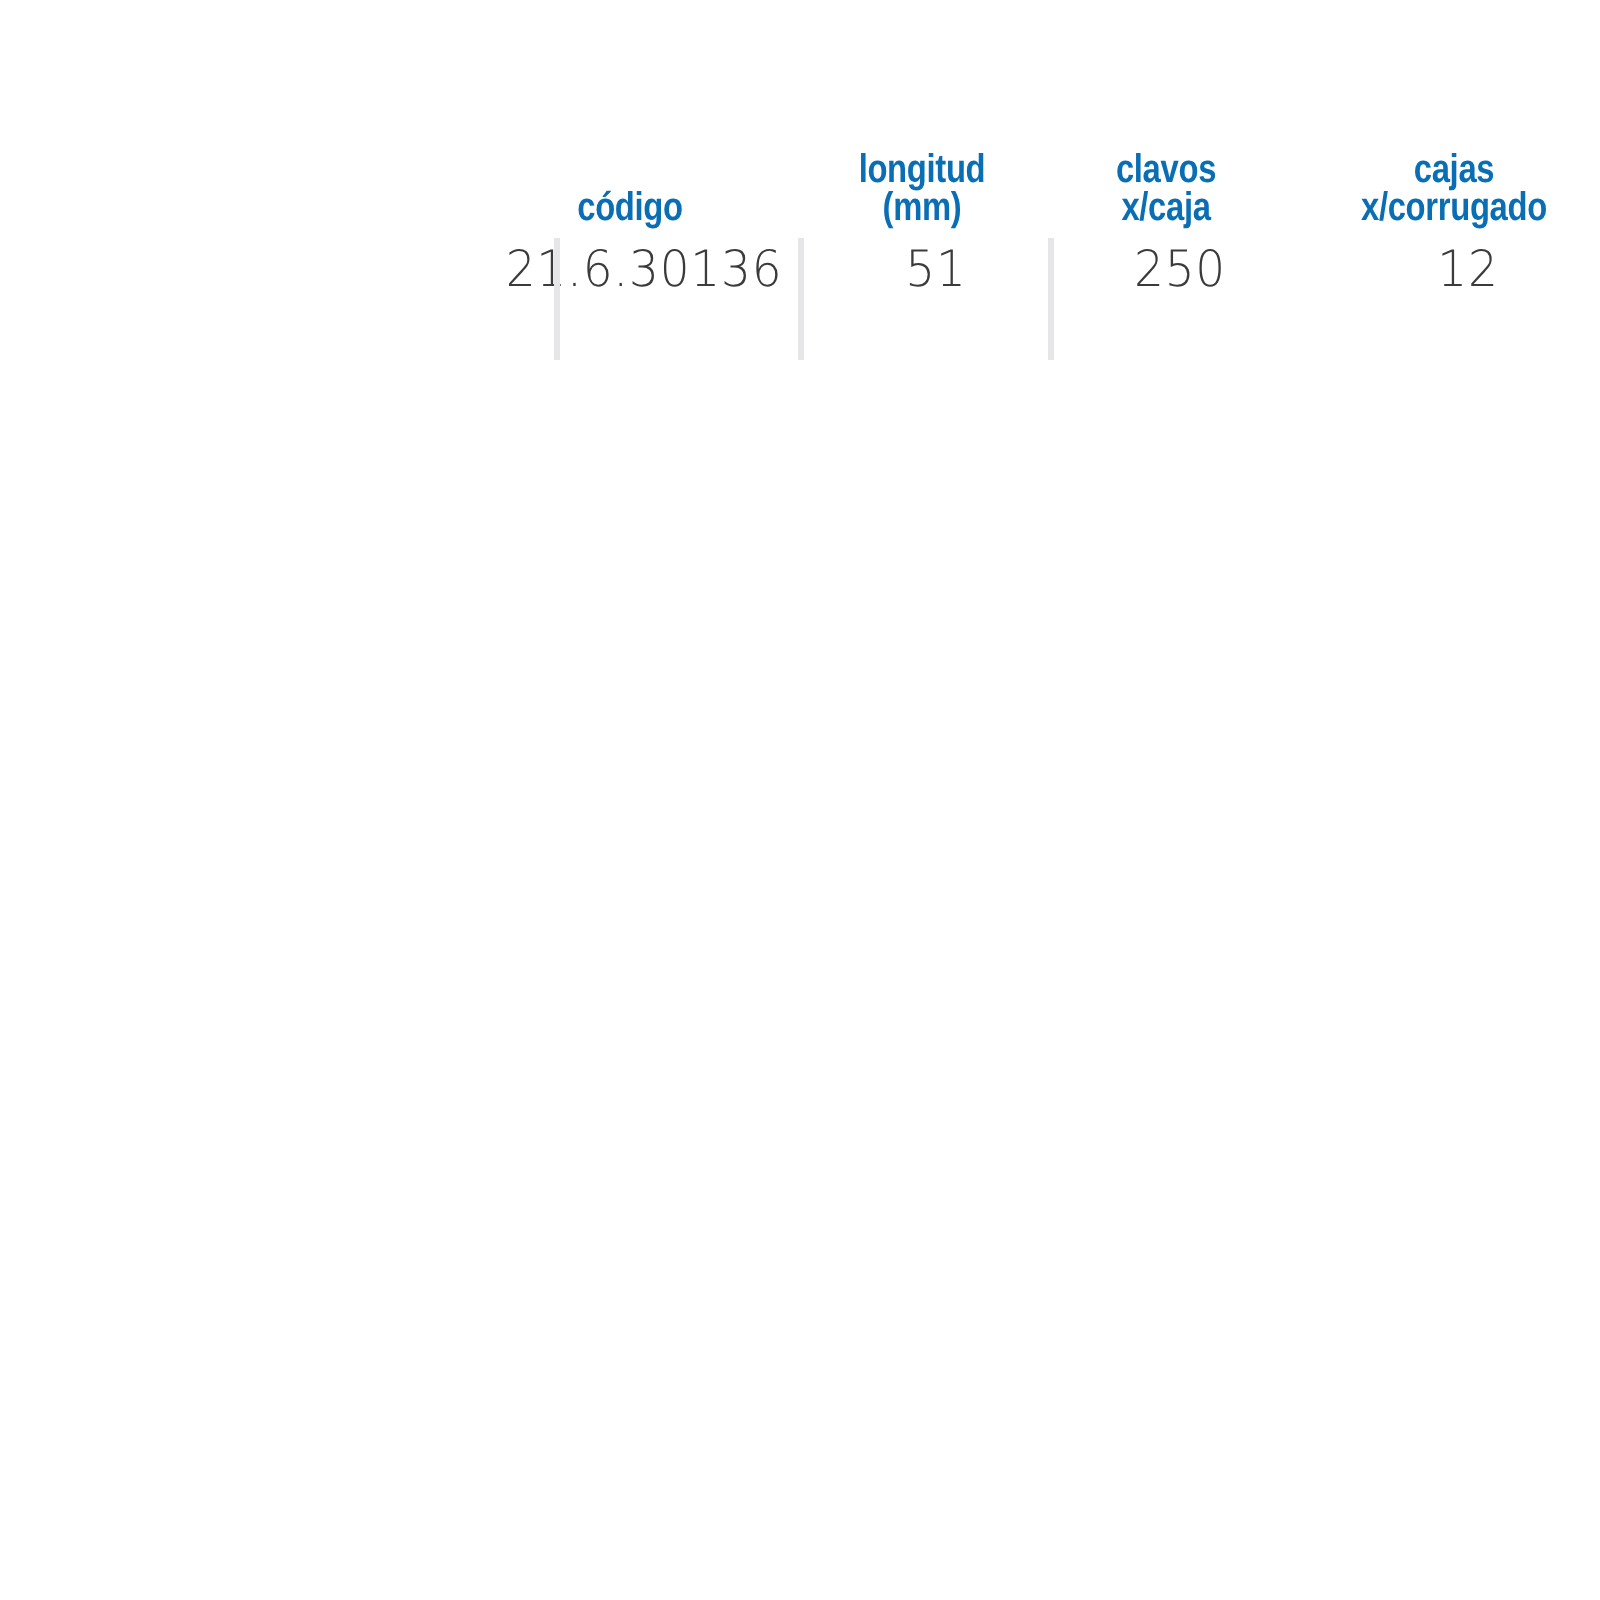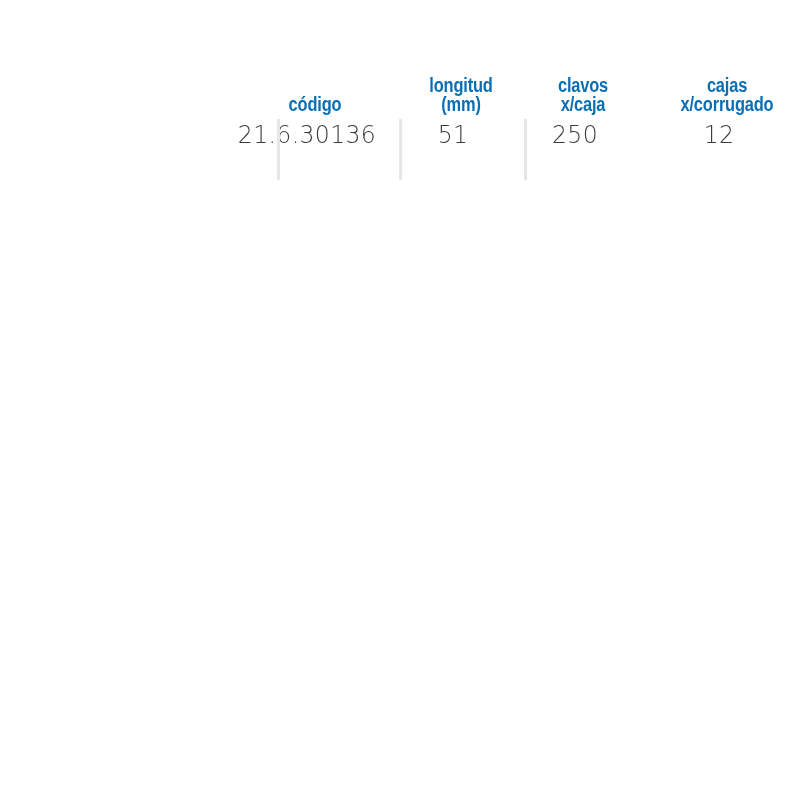--- a/index.html
+++ b/index.html
@@ -60,21 +60,21 @@
   .col-4 { position: absolute; left: 529px;  width: 156px; }
 
   .header-row .col-1,
   .header-row .col-2,
   .header-row .col-3,
   .header-row .col-4 { bottom: 0; }
 
   
   .data-row {
     position: absolute;
-    left: 112px;
+    left: 127px;
     top: 118px;
     width: 570px;
     height: 34px;
   }
 
   .data-cell {
     position: absolute;
     top: 0;
     display: flex;
     align-items: center;

